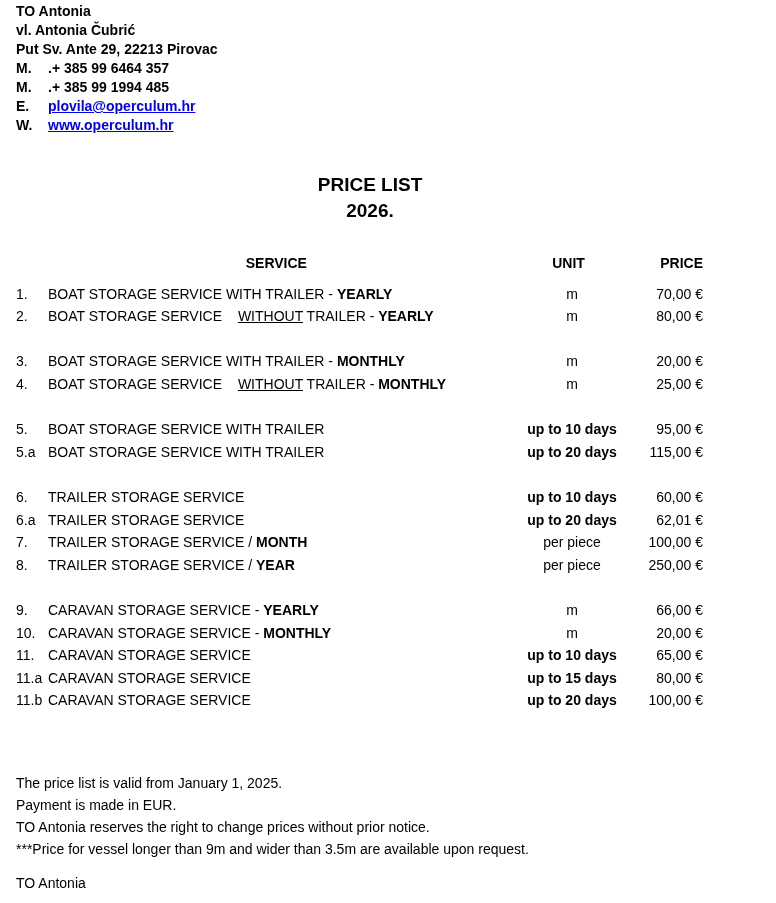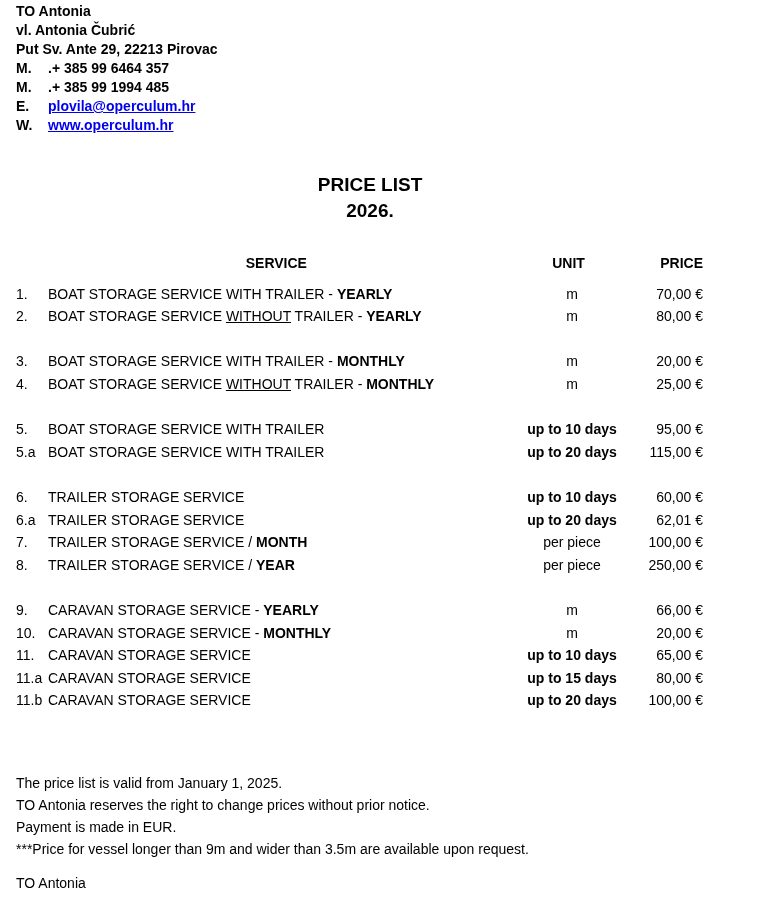--- a/index.html
+++ b/index.html
@@ -7,21 +7,21 @@
   .page {
     position:relative;
     width:776px; height:903px;
     background:#ffffff;
     color:#000000;
     font-family:"Liberation Sans", sans-serif;
     font-size:14px;
     overflow:hidden;
   }
   .b { font-weight:bold; }
-  .u { text-decoration:underline; }
+  .u { text-decoration:underline;margin-left:12px; }
 
   
   .header-block {
     position:absolute; left:16px; top:2px;
     line-height:19px; font-weight:bold;
   }
   .contact-label { display:inline-block; width:32px; }
   a.link { color:#0000EE; text-decoration:underline; font-weight:bold; }
   a.link.b { font-weight:bold; }
 
@@ -174,20 +174,20 @@
           <div class="c-num">11.b</div>
           <div class="c-service"><span>CARAVAN STORAGE SERVICE</span></div>
           <div class="c-unit"><span class="b">up to 20 days</span></div>
           <div class="c-price">100,00 €</div>
         </div>
       </div>
   </div>
 
   <div class="footer-block">
     <div>The price list is valid from January 1, 2025.</div>
+    <div>Payment is made in EUR.</div>
     <div>TO Antonia reserves the right to change prices without prior notice.</div>
-    <div>Payment is made in EUR.</div>
     <div>***Price for vessel longer than 9m and wider than 3.5m are available upon request.</div>
   </div>
 
   <div class="signature-block">TO Antonia</div>
 
 </div>
 
 </body></html>

